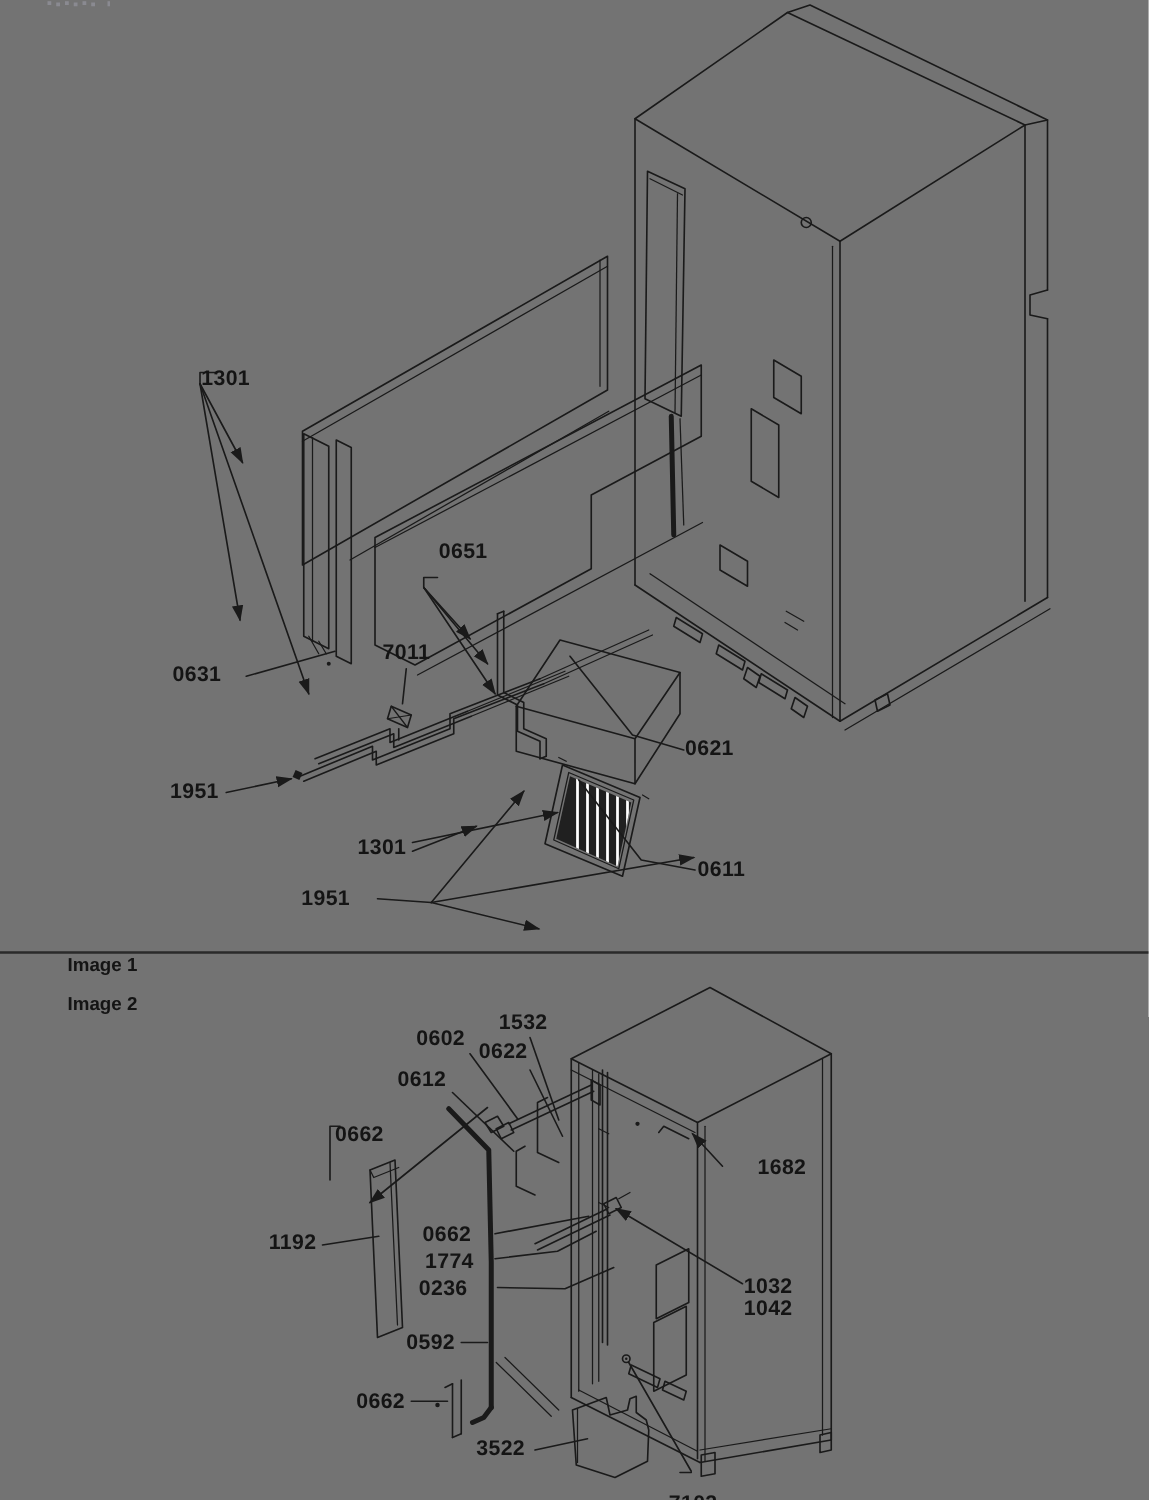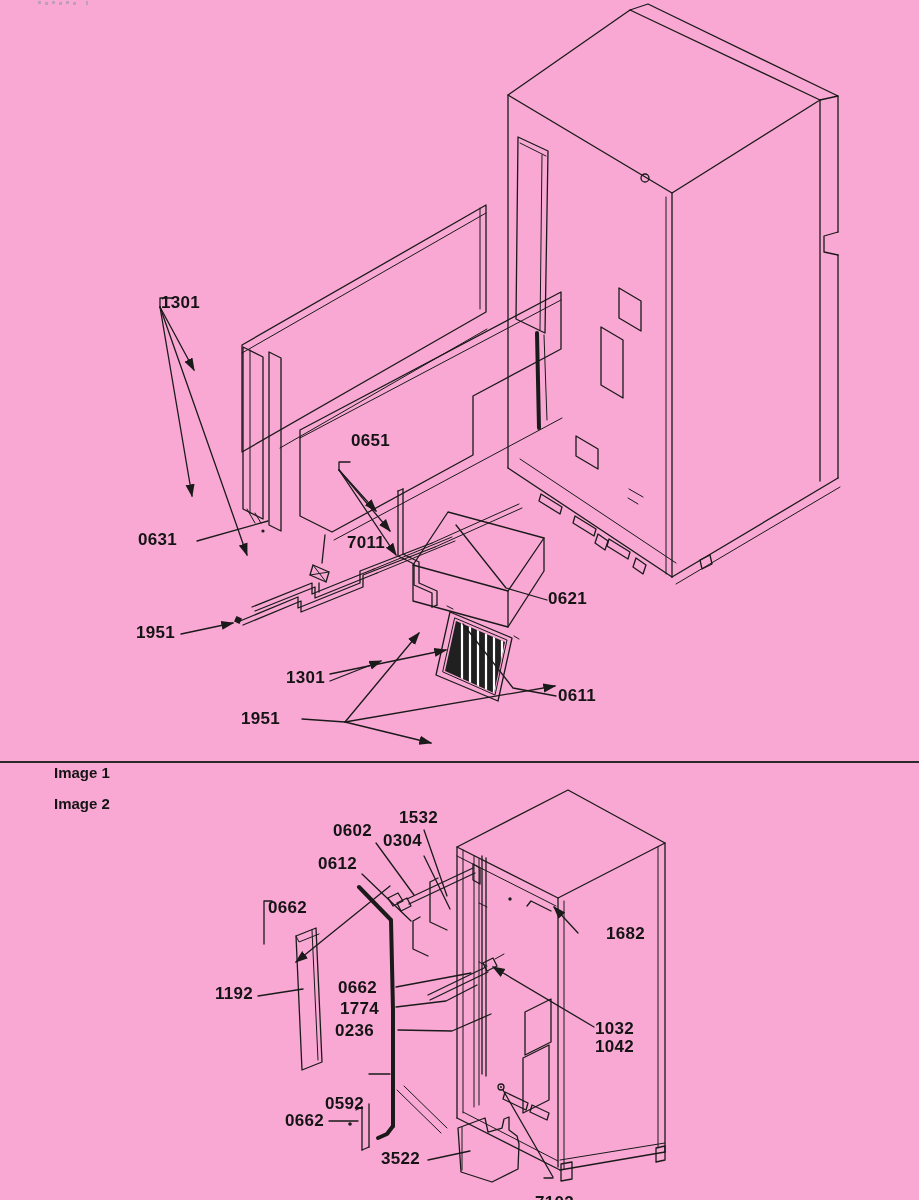--- a/index.html
+++ b/index.html
@@ -1,19 +1,19 @@
 <!DOCTYPE html>
 <html><head>
 <meta charset="utf-8">
 <style>
   html,body{margin:0;padding:0;background:#ffffff;}
   .page{
     position:relative;
     width:919px;height:1200px;
-    background:#f9a8d4;
+    background:#737373;
     font-family:"Liberation Sans", sans-serif;
     overflow:hidden;
   }
   .panel{position:absolute;left:0;width:919px;}
   .panel svg{position:absolute;left:0;top:0;}
   .callout{
     position:absolute;
     font-weight:bold;
     font-size:17px;
     line-height:17px;
@@ -172,21 +172,21 @@
         <path d="M556,696 L513,688 L463,624"></path>
         <path d="M302,719 L345,722"></path>
         <line x1="345" y1="722" x2="419" y2="633" marker-end="url(#ar1)"></line>
         <line x1="345" y1="722" x2="555" y2="686" marker-end="url(#ar1)"></line>
         <line x1="345" y1="722" x2="431" y2="743" marker-end="url(#ar1)"></line>
       </g>
     </svg>
 
     <div class="callout" style="left:161px;top:294px;">1301</div>
     <div class="callout" style="left:351px;top:432px;text-align:right;">0651</div>
-    <div class="callout" style="left:306px;top:534px;margin-left:41px;">7011</div>
+    <div class="callout" style="left:306px;top:513px;">7011</div>
     <div class="callout" style="left:138px;top:531px;">0631</div>
     <div class="callout" style="left:136px;top:624px;">1951</div>
     <div class="callout" style="left:548px;top:590px;">0621</div>
     <div class="callout" style="left:286px;top:669px;">1301</div>
     <div class="callout" style="left:558px;top:687px;">0611</div>
     <div class="callout" style="left:241px;top:710px;">1951</div>
 
     <div class="caption" style="left:54px;top:737px;">Image 1</div>
   </section>
 
@@ -287,28 +287,28 @@
         <line x1="428" y1="1160" x2="470" y2="1151"></line>
         <path d="M544,1178 L553,1178"></path>
         <line x1="553" y1="1177" x2="503" y2="1090"></line>
         <line x1="578" y1="933" x2="554" y2="907" marker-end="url(#ar2)"></line>
         <line x1="594" y1="1027" x2="493" y2="967" marker-end="url(#ar2)"></line>
       </g>
     </svg>
 
     <div class="callout" style="left:399px;top:46px;text-align:center;">1532</div>
     <div class="callout" style="left:333px;top:59px;">0602</div>
-    <div class="callout" style="left:383px;top:69px;">0304</div>
+    <div class="callout" style="left:383px;top:69px;">0622</div>
     <div class="callout" style="left:318px;top:92px;">0612</div>
     <div class="callout" style="left:268px;top:136px;">0662</div>
     <div class="callout" style="left:215px;top:222px;text-align:center;">1192</div>
     <div class="callout" style="left:338px;top:216px;">0662</div>
     <div class="callout" style="left:340px;top:237px;">1774</div>
     <div class="callout" style="left:335px;top:259px;">0236</div>
-    <div class="callout" style="left:325px;top:302px;margin-top:30px;">0592</div>
+    <div class="callout" style="left:325px;top:302px;">0592</div>
     <div class="callout" style="left:285px;top:349px;">0662</div>
     <div class="callout" style="left:381px;top:387px;">3522</div>
     <div class="callout" style="left:535px;top:431px;">7102</div>
     <div class="callout" style="left:576px;top:162px;margin-left:30px;">1682</div>
     <div class="callout" style="left:595px;top:257px;">1032</div>
     <div class="callout" style="left:595px;top:275px;">1042</div>
 
     <div class="caption" style="left:54px;top:5px;">Image 2</div>
   </section>
 

